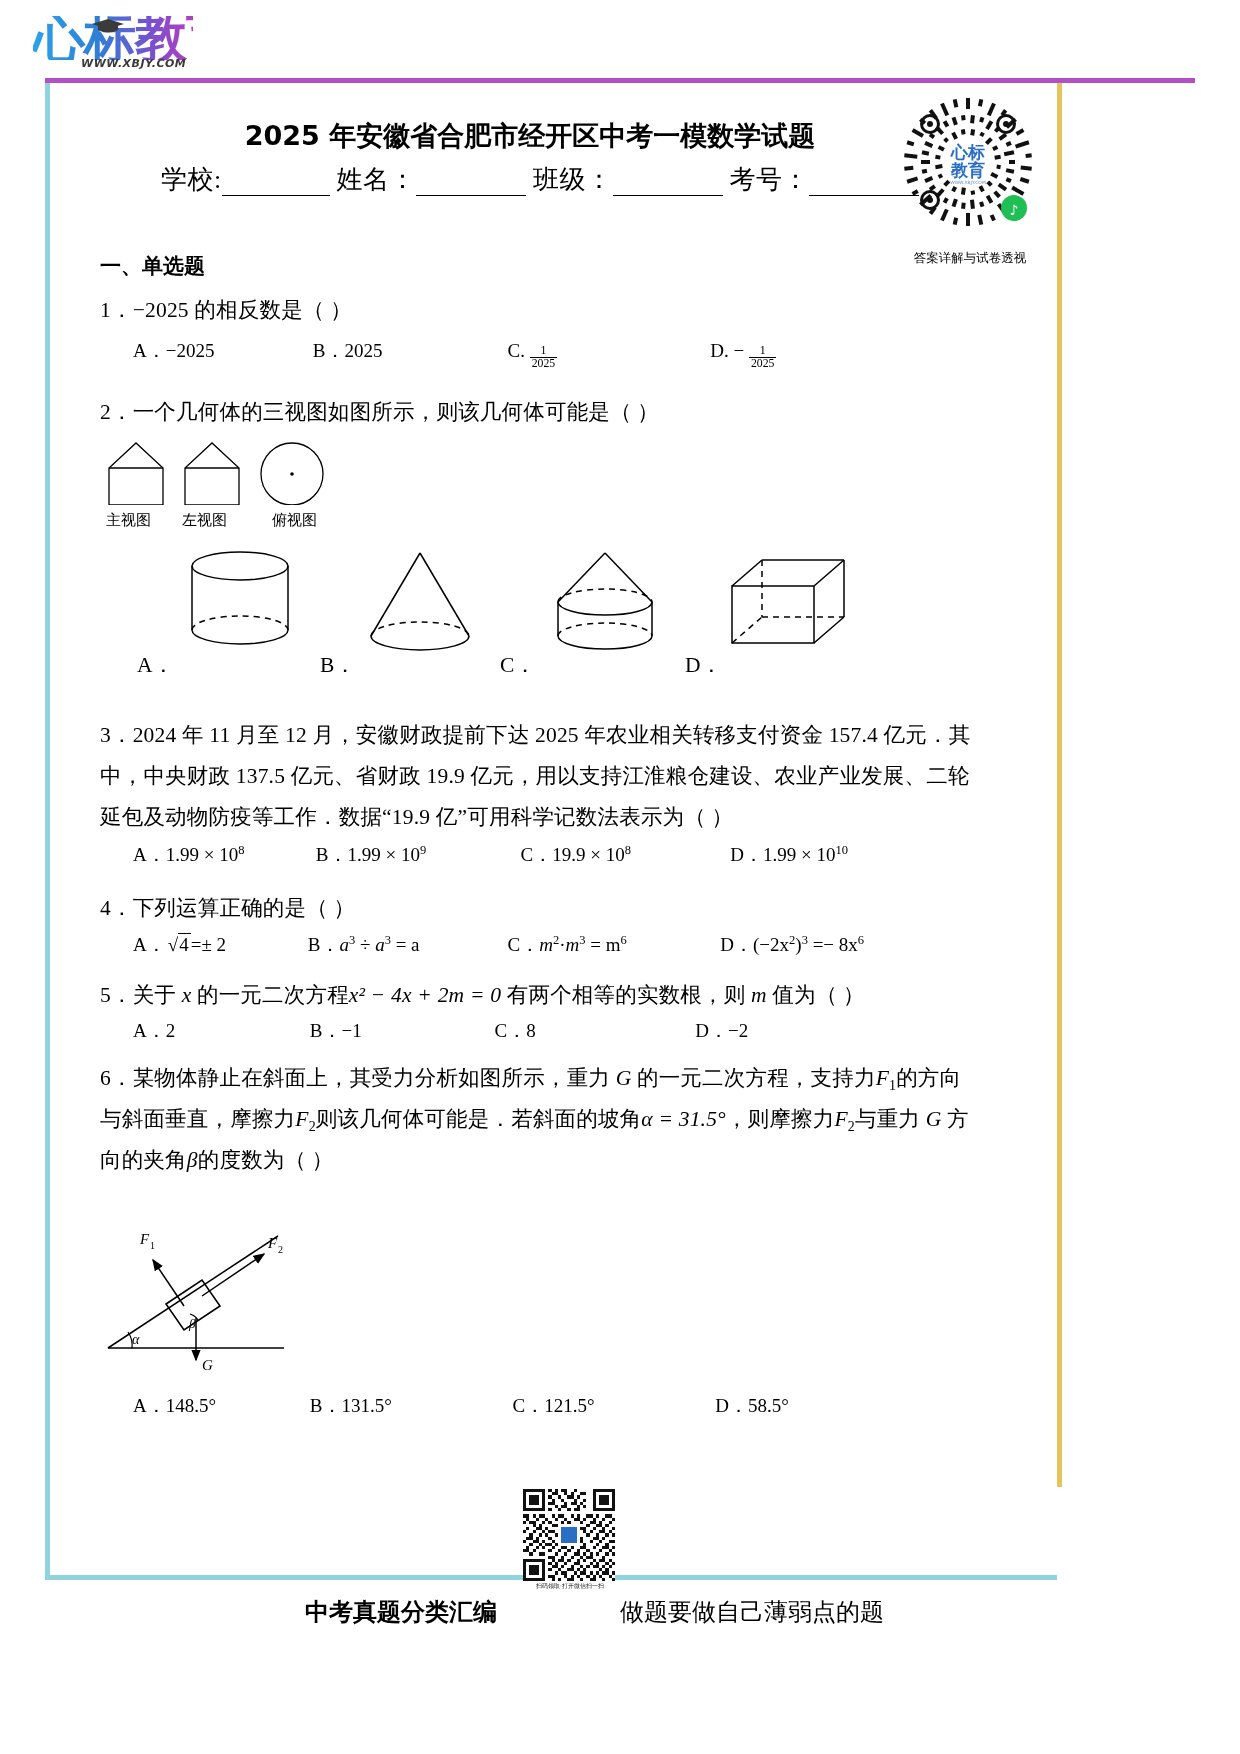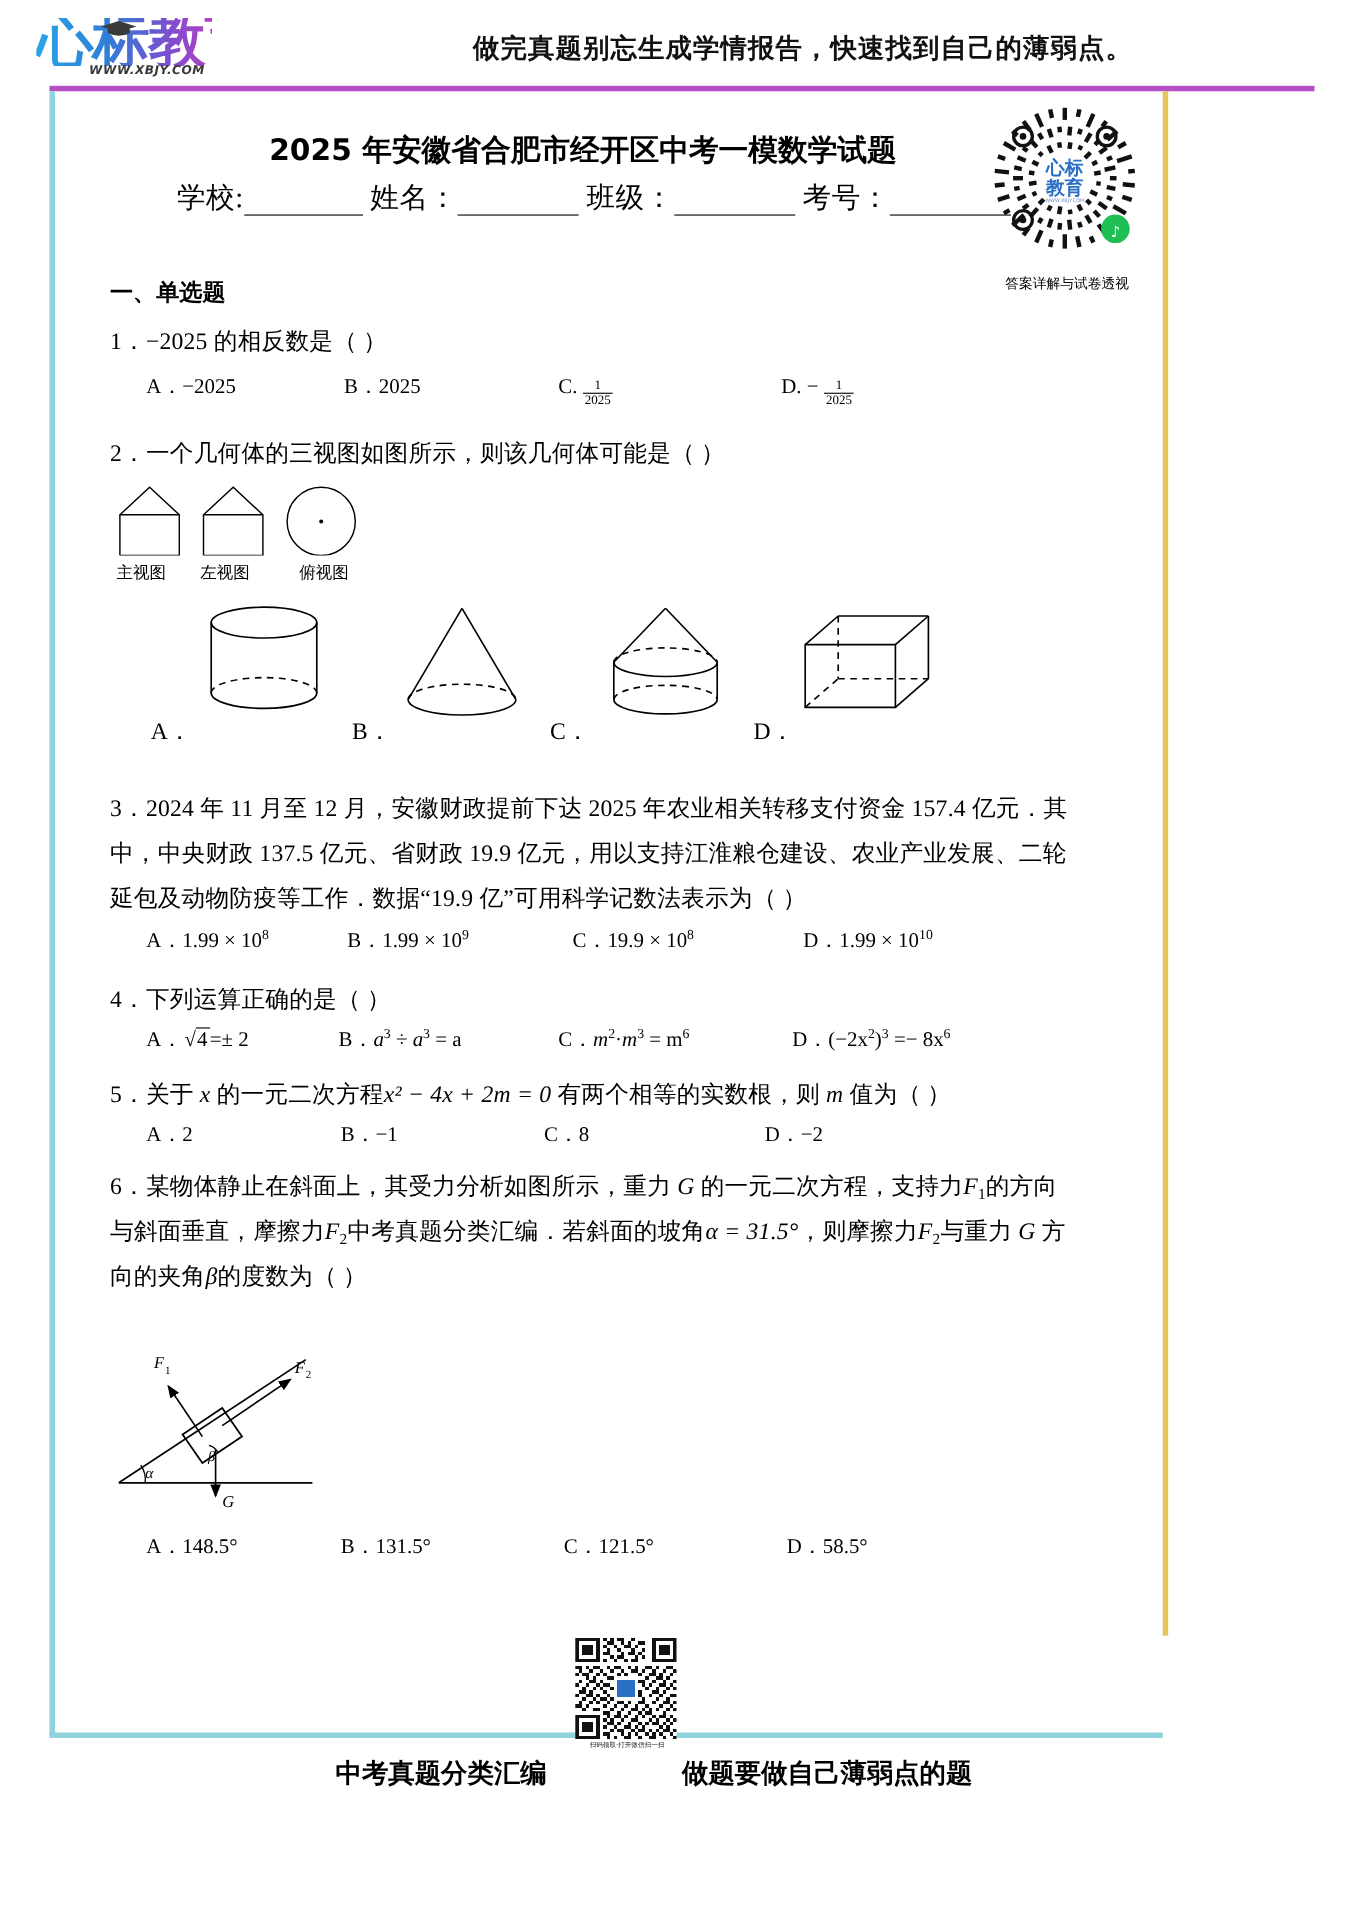--- a/index.html
+++ b/index.html
@@ -83,41 +83,40 @@
 
   
   .footer-left{
     position:absolute;left:305px;top:1596px;
     font-family:"DejaVu Sans","Liberation Sans",sans-serif;
     font-weight:bold;font-size:24px;white-space:nowrap;
   }
   .footer-right{
     position:absolute;left:620px;top:1596px;
     font-family:"DejaVu Sans","Liberation Sans",sans-serif;
-    font-weight:bold;font-size:24px;white-space:nowrap;
+    font-weight:normal;font-size:24px;white-space:nowrap;
   }
   .footer-qr{position:absolute;left:523px;top:1489px;width:92px;height:92px;}
   .footer-qr-cap{
     position:absolute;left:515px;top:1582px;width:110px;text-align:center;
     font-size:6px;color:#222;font-family:"DejaVu Sans",sans-serif;white-space:nowrap;
   }
 </style>
 </head>
 <body>
 
 <div class="header">
   <div class="logo">
     <svg class="logo-cap" viewBox="0 0 34 16">
       <polygon points="17,1 33,6 17,11 1,6" fill="#3b3b3b"></polygon>
       <path d="M7 8 v4 q10 5 20 0 v-4" fill="#3b3b3b"></path>
     </svg>
     <div class="logo-text">心标教育</div>
     <div class="logo-url">WWW.XBJY.COM</div>
   </div>
-  <div class="header-slogan">做完真题别忘生成学情报告，快速找到自己的薄弱点。</div>
 </div>
 <div class="hr-purple"></div>
 <div class="frame-left"></div>
 <div class="frame-right"></div>
 <div class="frame-bottom"></div>
 
 <div class="doc-title">2025 年安徽省合肥市经开区中考一模数学试题</div>
 
 <div class="fill-line">
   <span>学校:</span><span class="ul" style="width:108px">&nbsp;</span>
@@ -376,21 +375,21 @@
   <span class="opt" style="width:172px">A．2</span>
   <span class="opt" style="width:180px">B．−1</span>
   <span class="opt" style="width:196px">C．8</span>
   <span class="opt">D．−2</span>
 </div>
 
 <div class="q" style="top:1058px;width:950px">
   <span>6．某物体静止在斜面上，其受力分析如图所示，重力 </span><i class="v">G</i><span> 的一元二次方程，支持力</span><i class="v">F</i><sub style="font-size:0.65em">1</sub><span>的方向</span>
 </div>
 <div class="q" style="top:1099px;width:950px">
-  <span>与斜面垂直，摩擦力</span><i class="v">F</i><sub style="font-size:0.65em">2</sub><span>中考真题分类汇编．若斜面的坡角</span><i class="v">α = 31.5°</i><span>，则摩擦力</span><i class="v">F</i><sub style="font-size:0.65em">2</sub><span>与重力 </span><i class="v">G</i><span> 方</span>
+  <span>与斜面垂直，摩擦力</span><i class="v">F</i><sub style="font-size:0.65em">2</sub><span>则该几何体可能是．若斜面的坡角</span><i class="v">α = 31.5°</i><span>，则摩擦力</span><i class="v">F</i><sub style="font-size:0.65em">2</sub><span>与重力 </span><i class="v">G</i><span> 方</span>
 </div>
 <div class="q" style="top:1140px;width:950px">
   <span>向的夹角</span><i class="v">β</i><span>的度数为（  ）</span>
 </div>
 
 <div class="fig" style="left:98px;top:1188px">
   <svg width="300" height="190" viewBox="0 0 300 190">
     <defs>
       <marker id="ah" markerWidth="9" markerHeight="9" refX="7" refY="3.2" orient="auto">
         <path d="M0,0 L8,3.2 L0,6.4 z" fill="#000"></path>

